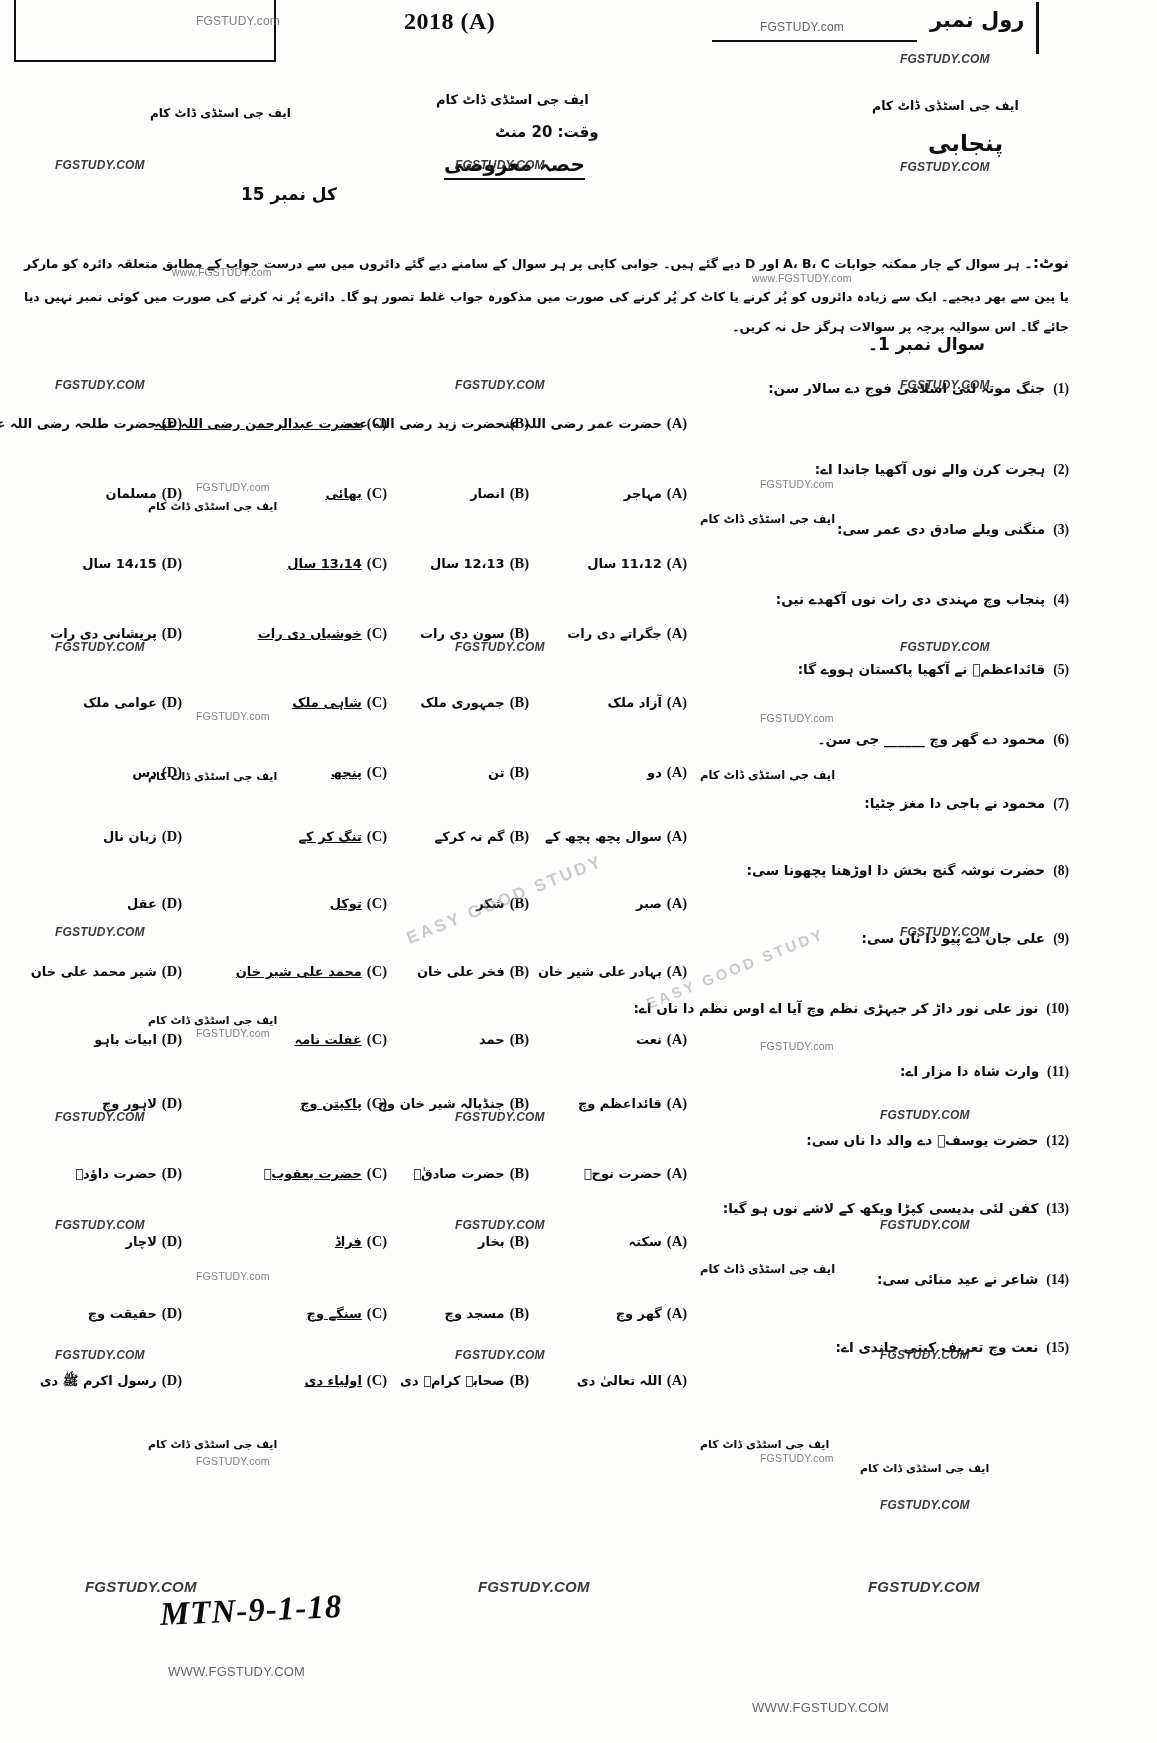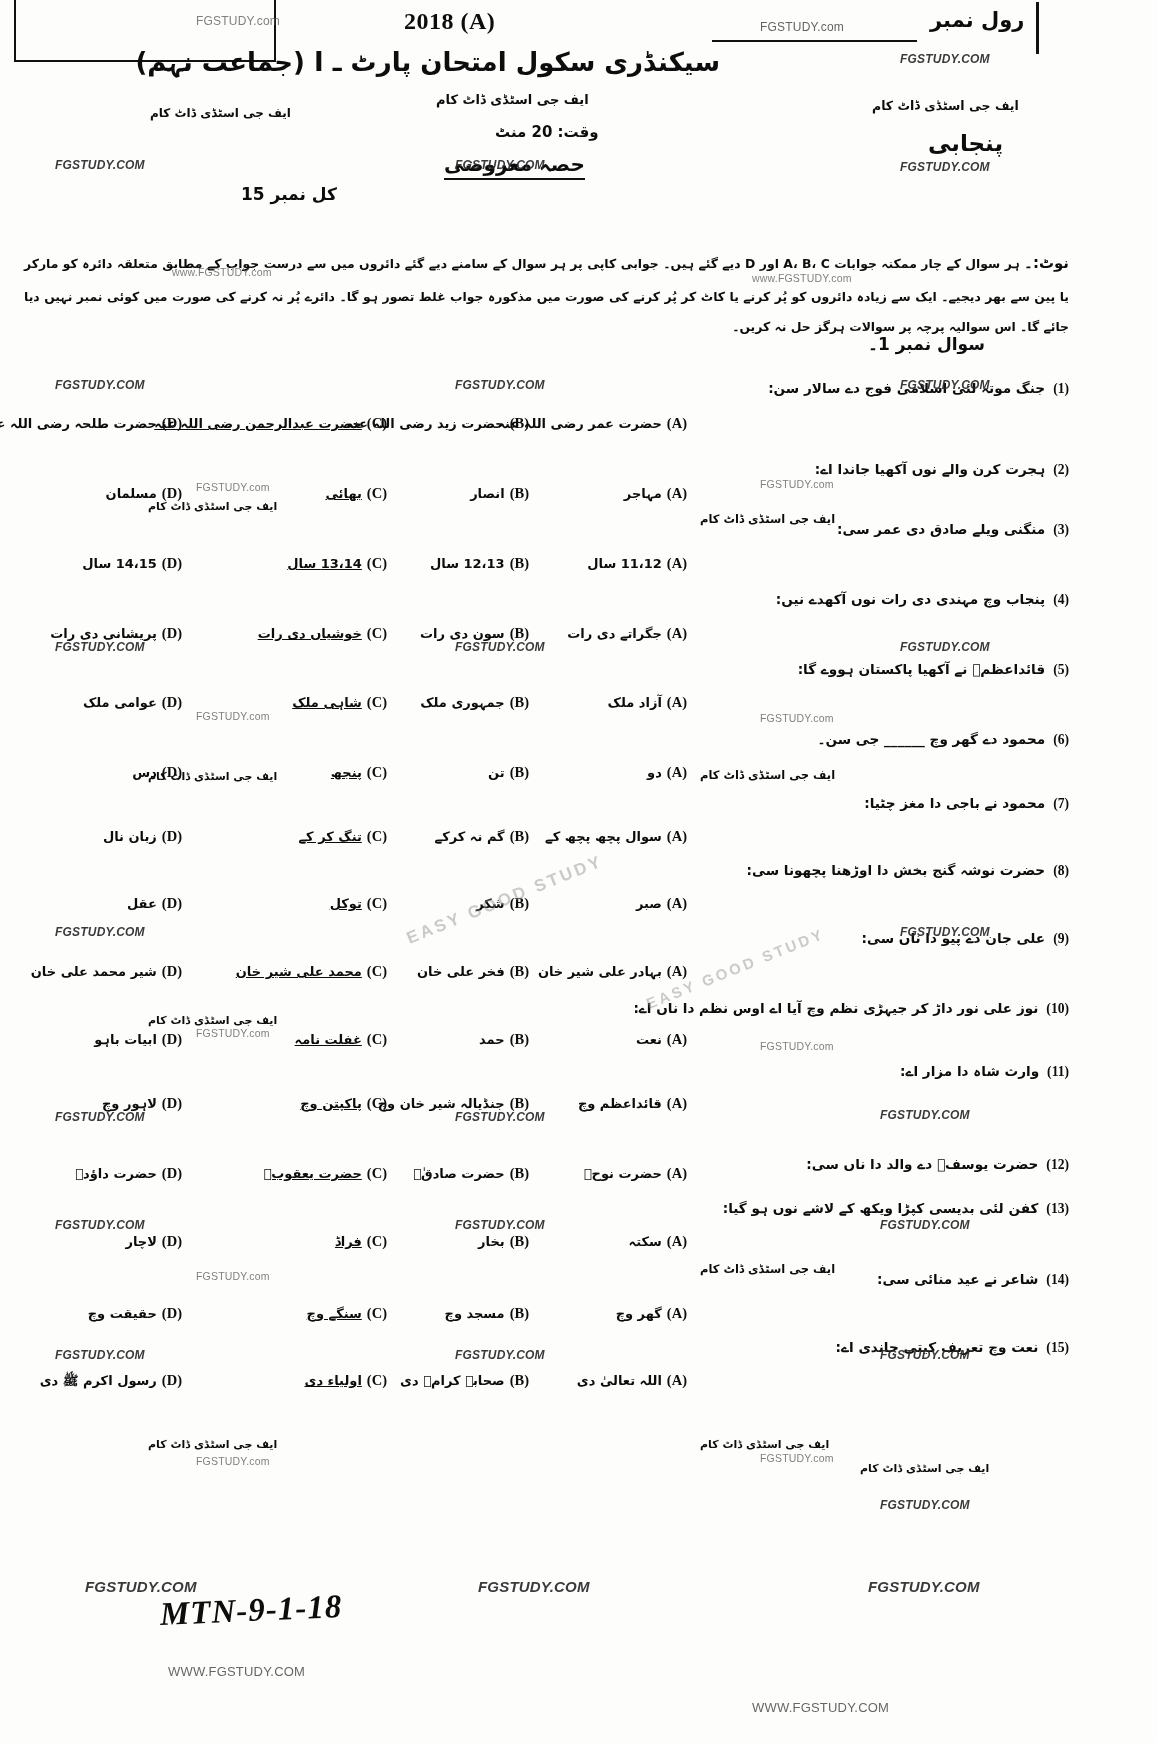--- a/index.html
+++ b/index.html
@@ -116,21 +116,20 @@
 <div class="page">
 
   <div class="abs" id="paper-code-box"></div>
 
   <div class="abs" id="year-label">2018 (A)</div>
 
   <div class="abs urdu" id="roll-label">رول نمبر</div>
   <div class="abs" id="roll-line"></div>
   <div class="abs" id="roll-bracket"></div>
 
-  <div class="abs urdu" id="exam-title">سیکنڈری سکول امتحان پارٹ ـ I (جماعت نہم)</div>
   <div class="abs urdu" id="exam-sub">ایف جی اسٹڈی ڈاٹ کام</div>
 
   <div class="abs urdu" id="subject-site">ایف جی اسٹڈی ڈاٹ کام</div>
   <div class="abs urdu" id="subject-name">پنجابی</div>
 
   <div class="abs urdu" id="time-label">وقت: 20 منٹ</div>
   <div class="abs urdu" id="fg-left-note">ایف جی اسٹڈی ڈاٹ کام</div>
   <div class="abs urdu" id="marks-label">کل نمبر 15</div>
   <div class="abs urdu" id="section-title">حصہ معروضی</div>
 
@@ -221,21 +220,21 @@
         <div class="opt urdu c"><span class="lab">(C)</span><span>غفلت نامہ</span></div>
         <div class="opt urdu d"><span class="lab">(D)</span><span>ابیات باہو</span></div>
       </div>
       <div class="q-row urdu" style="top: 1063px;"><span class="q-num">(11)</span><span>وارث شاہ دا مزار اے:</span></div>
       <div class="opt-row" style="top: 1095px;">
         <div class="opt urdu a"><span class="lab">(A)</span><span>قائداعظم وچ</span></div>
         <div class="opt urdu b"><span class="lab">(B)</span><span>جنڈیالہ شیر خان وچ</span></div>
         <div class="opt urdu c"><span class="lab">(C)</span><span>پاکپتن وچ</span></div>
         <div class="opt urdu d"><span class="lab">(D)</span><span>لاہور وچ</span></div>
       </div>
-      <div class="q-row urdu" style="top: 1132px; margin-top: 24px;"><span class="q-num">(12)</span><span>حضرت یوسفؑ دے والد دا ناں سی:</span></div>
+      <div class="q-row urdu" style="top: 1132px;"><span class="q-num">(12)</span><span>حضرت یوسفؑ دے والد دا ناں سی:</span></div>
       <div class="opt-row" style="top: 1165px;">
         <div class="opt urdu a"><span class="lab">(A)</span><span>حضرت نوحؑ</span></div>
         <div class="opt urdu b"><span class="lab">(B)</span><span>حضرت صادقٰؑ</span></div>
         <div class="opt urdu c"><span class="lab">(C)</span><span>حضرت یعقوبؑ</span></div>
         <div class="opt urdu d"><span class="lab">(D)</span><span>حضرت داؤدؑ</span></div>
       </div>
       <div class="q-row urdu" style="top: 1200px;"><span class="q-num">(13)</span><span>کفن لئی بدیسی کپڑا ویکھ کے لاشے نوں ہو گیا:</span></div>
       <div class="opt-row" style="top: 1233px;">
         <div class="opt urdu a"><span class="lab">(A)</span><span>سکتہ</span></div>
         <div class="opt urdu b"><span class="lab">(B)</span><span>بخار</span></div>

